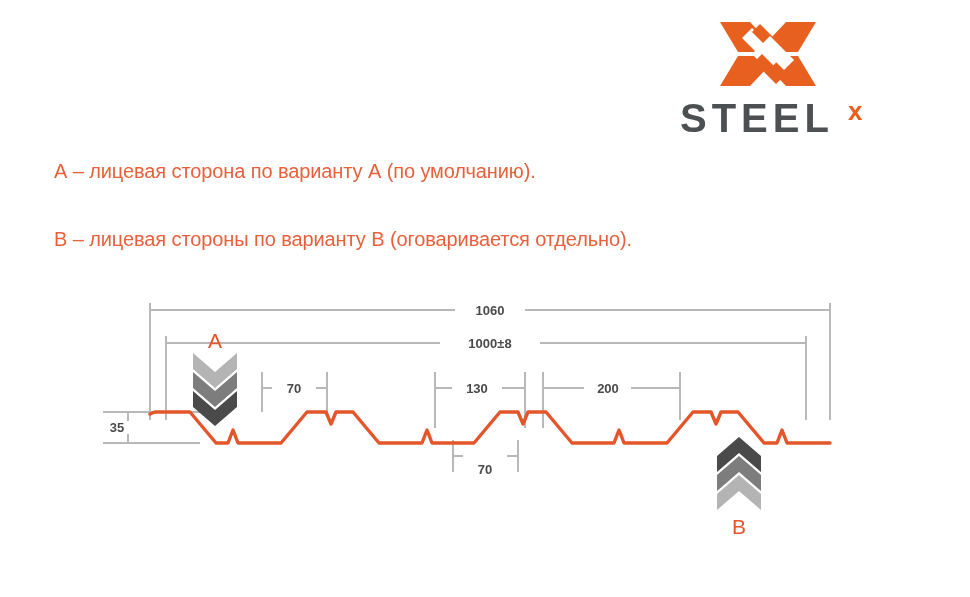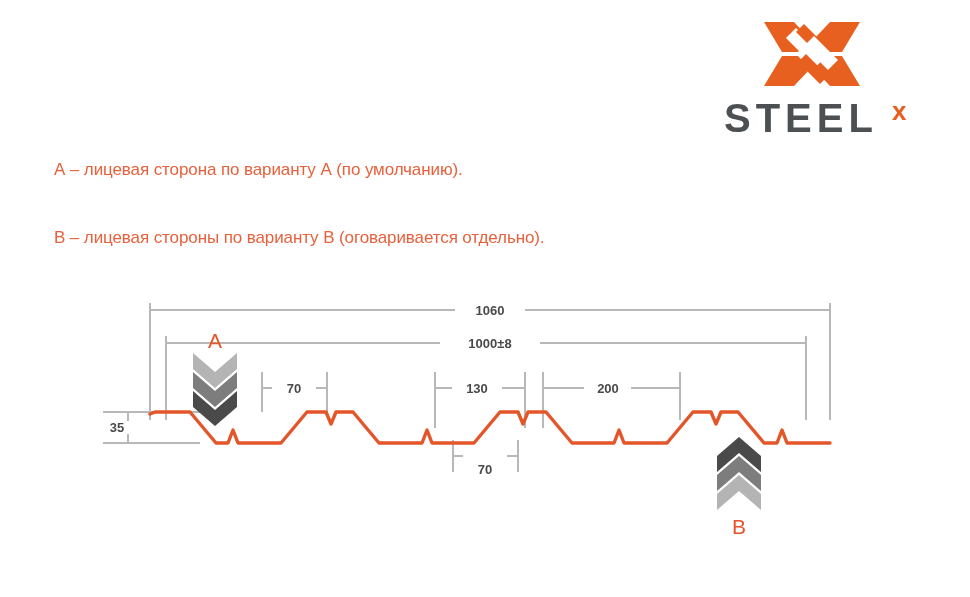--- a/index.html
+++ b/index.html
@@ -11,21 +11,21 @@
     width: 970px;
     height: 597px;
     position: relative;
     font-family: "Liberation Sans", sans-serif;
     overflow: hidden;
   }
 
   
   #logo-block {
     position: absolute;
-    left: 724px;
+    left: 680px;
     top: 14px;
     width: 214px;
     height: 128px;
   }
   #logo-mark {
     position: absolute;
     left: 36px;
     top: 0px;
     width: 104px;
     height: 80px;
@@ -36,21 +36,21 @@
     top: 82px;
     width: 214px;
     height: 44px;
   }
 
   
   .caption {
     position: absolute;
     left: 54px;
     color: #e8613c;
-    font-size: 17px;
+    font-size: 20px;
     font-weight: 400;
     letter-spacing: -0.1px;
     white-space: nowrap;
   }
   #caption-a { top: 160px; }
   #caption-b { top: 228px; }
 
   
   #drawing {
     position: absolute;

